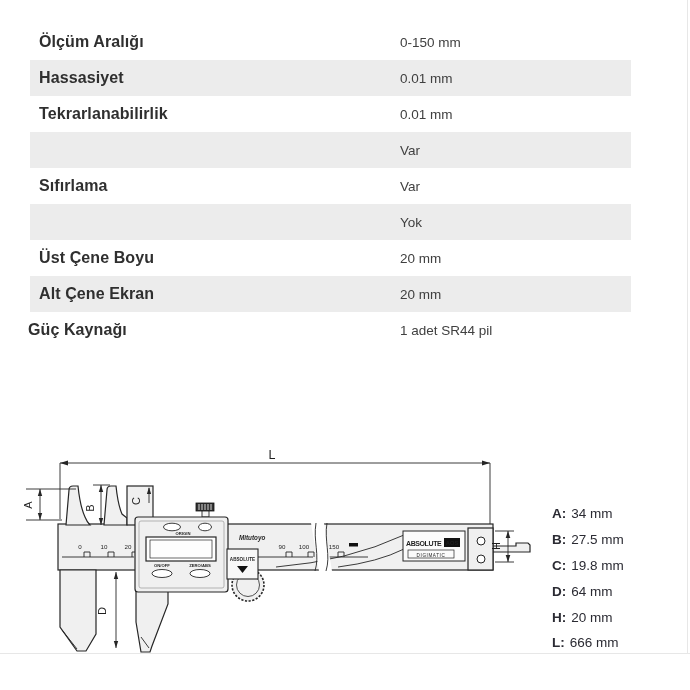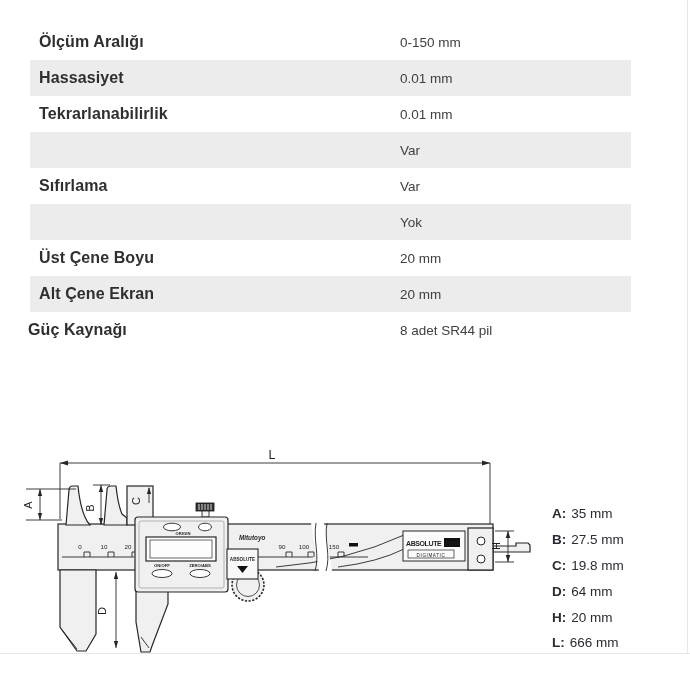--- a/index.html
+++ b/index.html
@@ -63,21 +63,21 @@
     <div class="spec-row">
       <span class="spec-label">Üst Çene Boyu</span>
       <span class="spec-value">20 mm</span>
     </div>
     <div class="spec-row">
       <span class="spec-label">Alt Çene Ekran</span>
       <span class="spec-value">20 mm</span>
     </div>
     <div class="spec-row flush">
       <span class="spec-label">Güç Kaynağı</span>
-      <span class="spec-value">8 adet SR44 pil</span>
+      <span class="spec-value">1 adet SR44 pil</span>
     </div>
   </div>
 
   <svg class="diagram-svg" viewBox="0 440 548 218">
 
     <g>
       <line class="dim" x1="60" y1="463" x2="490" y2="463"></line>
       <polygon class="ah" points="60,463 68,460.6 68,465.4"></polygon>
       <polygon class="ah" points="490,463 482,460.6 482,465.4"></polygon>
       <line class="dim" x1="60" y1="463" x2="60" y2="519"></line>
@@ -198,21 +198,21 @@
       <text x="239" y="540" font-size="6.3" font-weight="bold" font-style="italic">Mitutoyo</text>
       <rect x="227" y="549" width="31" height="30" fill="#f8f8f8" stroke="#262626" stroke-width="1.1"></rect>
       <text x="242.5" y="561" font-size="4.6" font-weight="bold" text-anchor="middle">ABSOLUTE</text>
       <polygon points="237,566 248,566 242.5,573" fill="#111"></polygon>
     </g>
   </svg>
 
   <div class="dim-list">
     <div class="dim-item">
       <span class="dim-key">A:</span>
-      <span>35 mm</span>
+      <span>34 mm</span>
     </div>
     <div class="dim-item">
       <span class="dim-key">B:</span>
       <span>27.5 mm</span>
     </div>
     <div class="dim-item">
       <span class="dim-key">C:</span>
       <span>19.8 mm</span>
     </div>
     <div class="dim-item">

